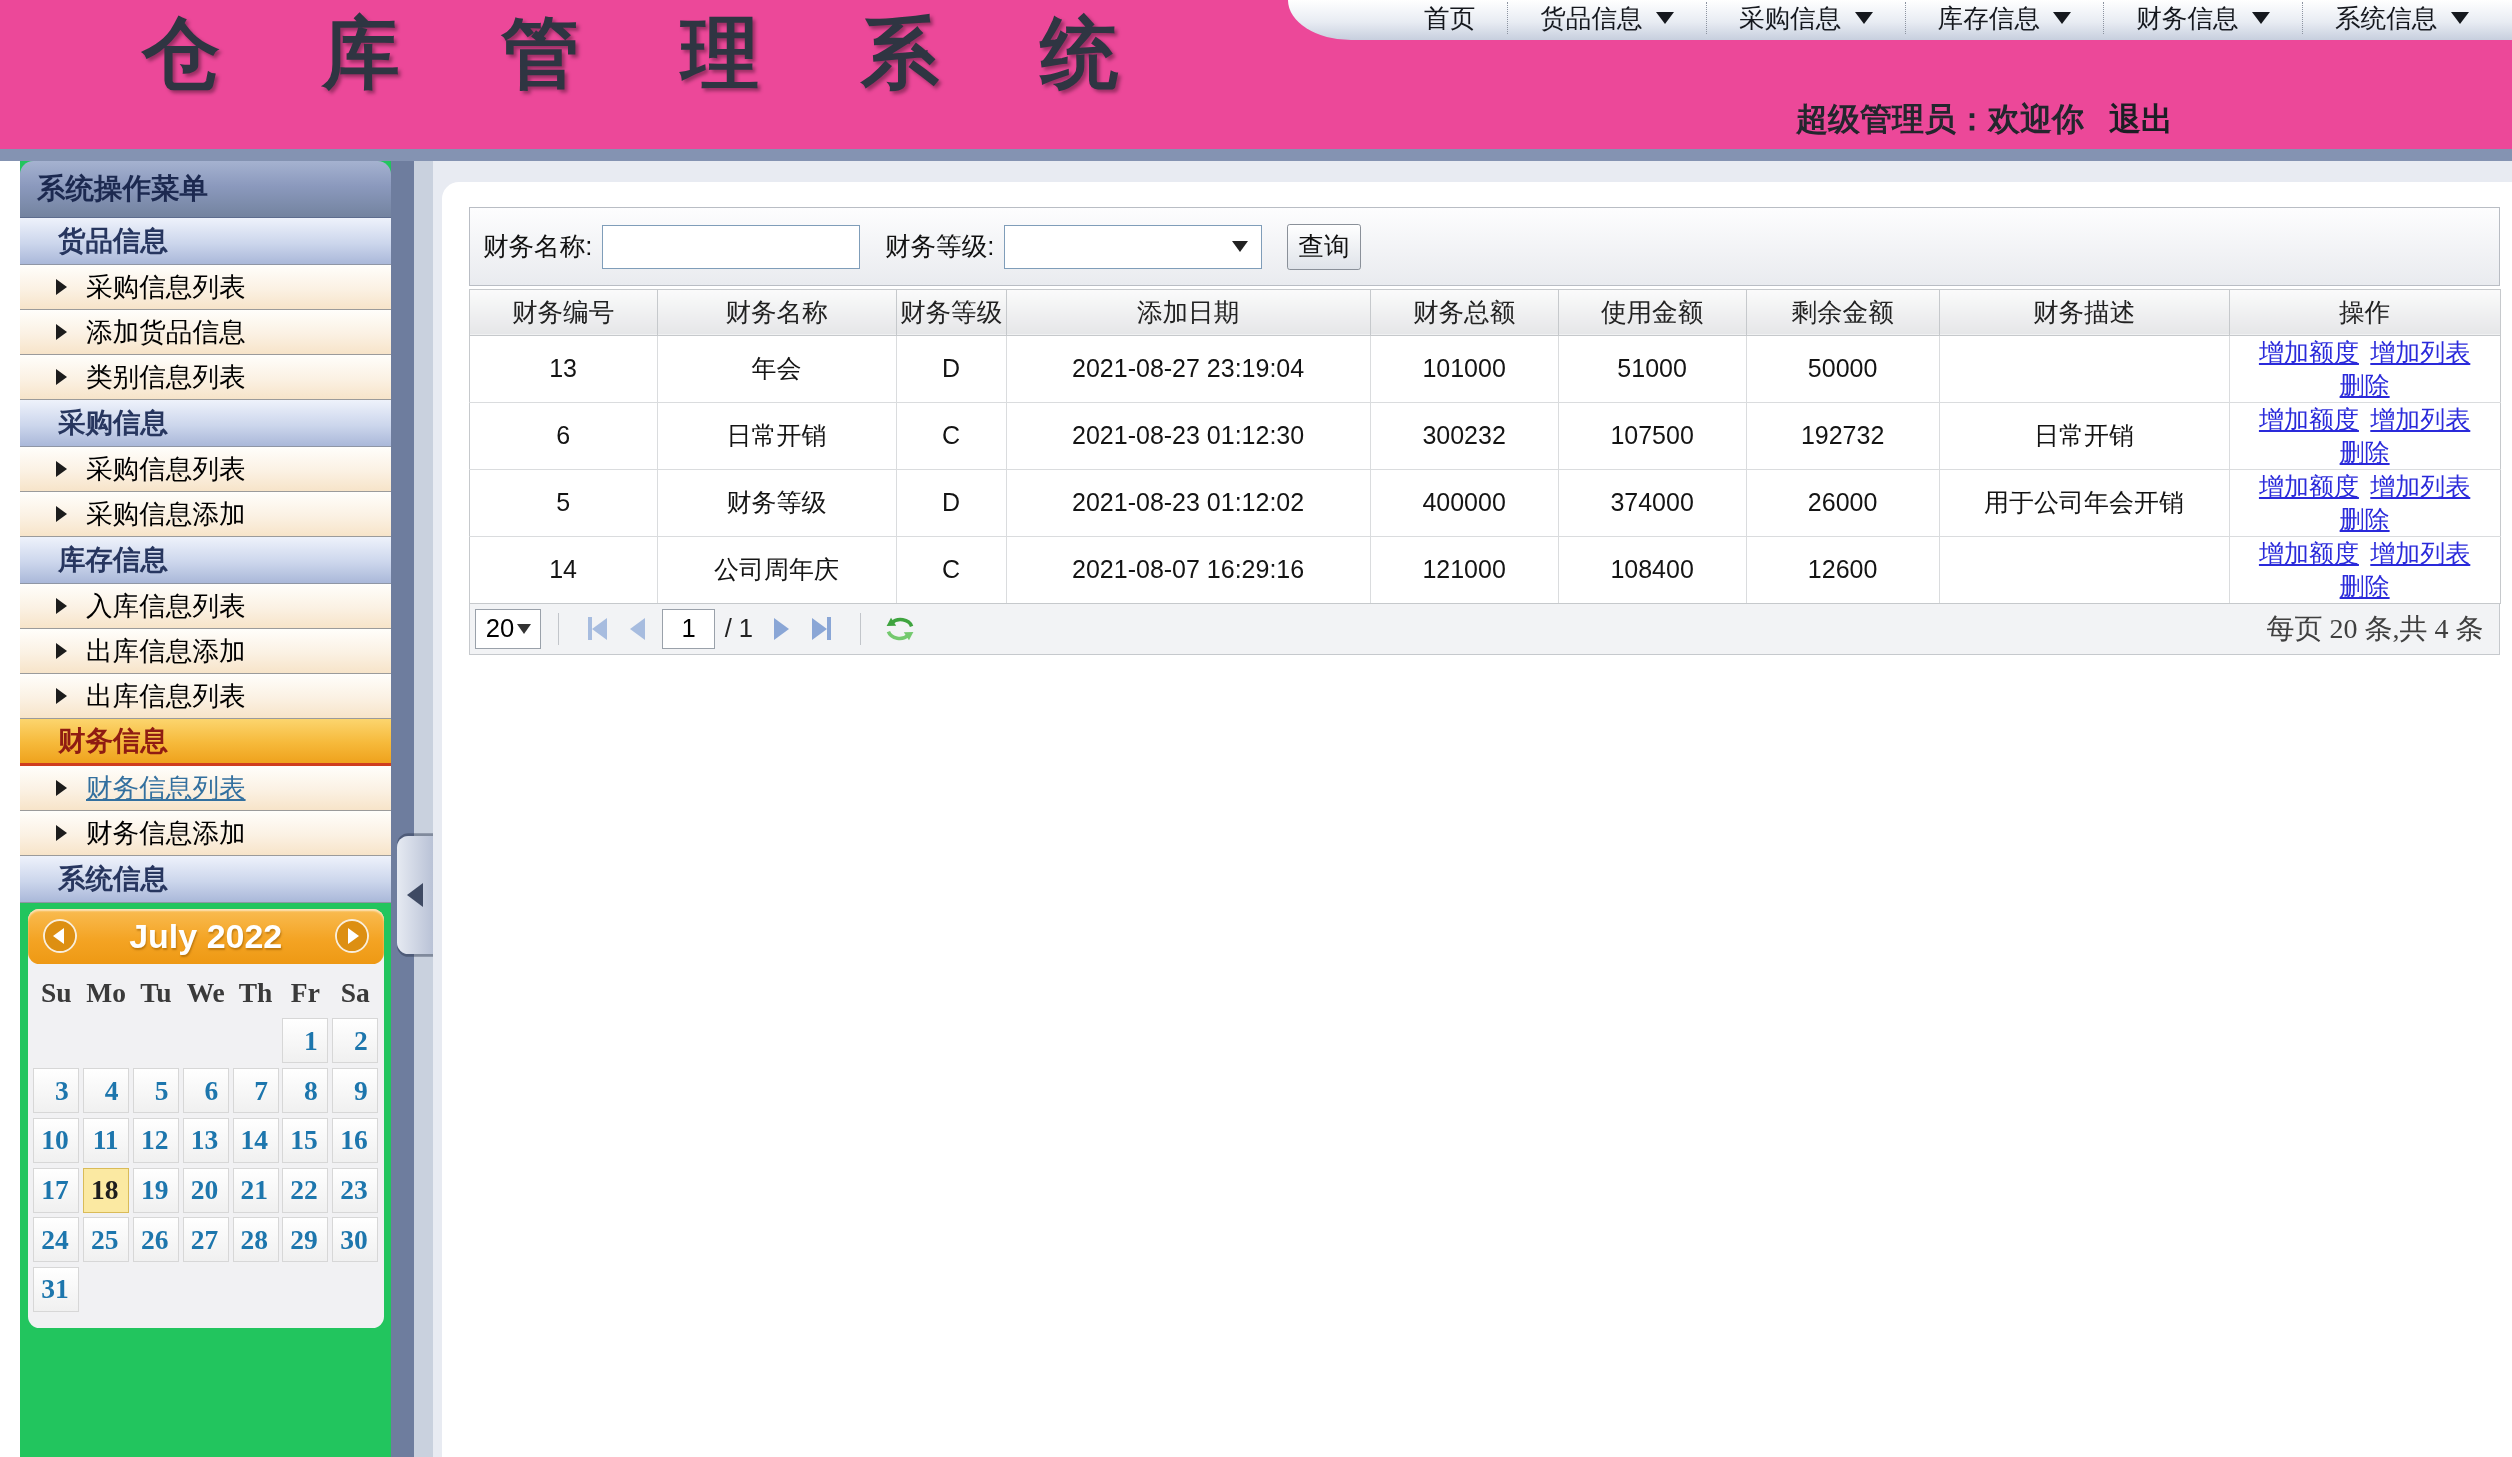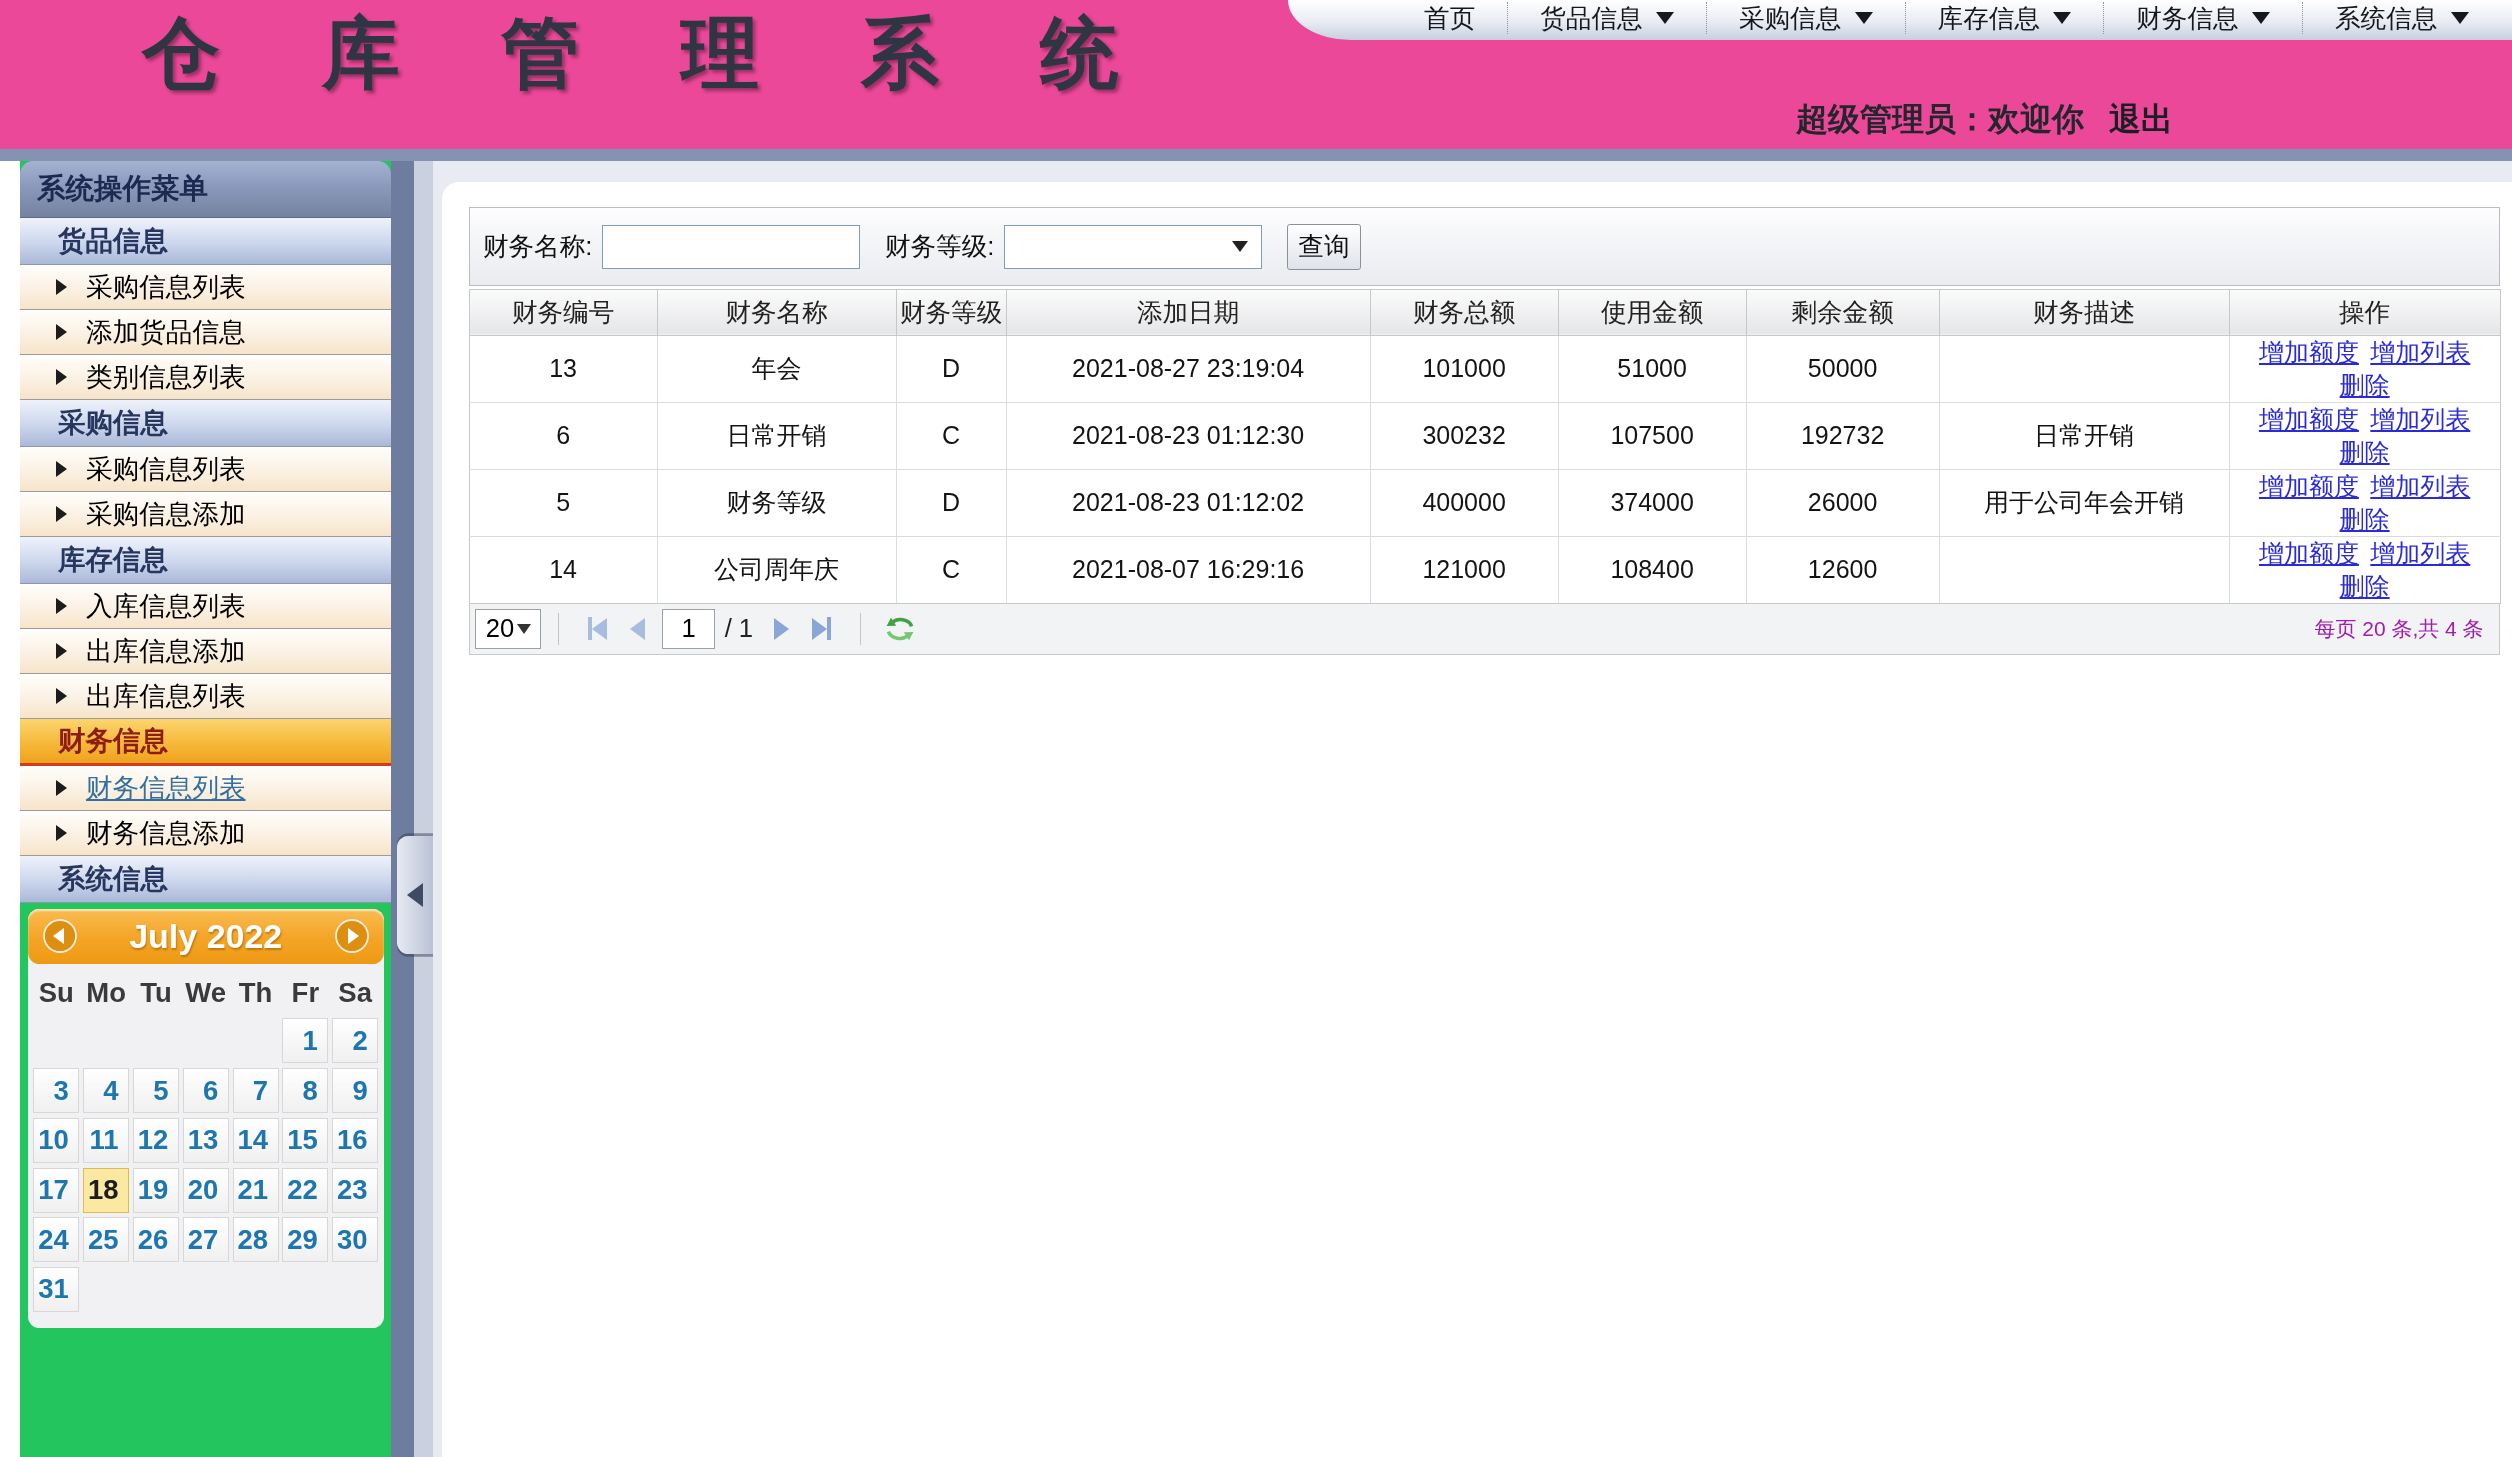--- a/index.html
+++ b/index.html
@@ -63,21 +63,21 @@
     background:linear-gradient(#f9bc52,#f4a424 55%,#ee9914); box-shadow:inset 0 1.9px 1.9px rgba(255,255,255,.6); }
   .cal-title { color:#fff; font-size:34px; font-weight:bold; text-shadow:0.9px 1.9px 1.9px rgba(150,90,0,.55); }
   .cal-arrow { width:34px; height:34px; border-radius:50%; background:#dd8f12;
     display:flex; align-items:center; justify-content:center; cursor:pointer;
     box-shadow:inset 0 0 0 1.9px rgba(255,255,255,.85); }
   .cal-arrow .tri-l { width:0;height:0;border-top:8.5px solid transparent;border-bottom:8.5px solid transparent;
     border-right:11.4px solid #fff; margin-right:2.8px; }
   .cal-arrow .tri-r { width:0;height:0;border-top:8.5px solid transparent;border-bottom:8.5px solid transparent;
     border-left:11.4px solid #fff; margin-left:2.8px; }
   .cal-daynames, .cal-grid { display:grid; grid-template-columns:repeat(7,1fr);
-    gap:3.8px; padding:0 5.7px; }
+    gap:3.8px; padding:0 5.7px;font-family:Liberation Serif, serif; }
   .cal-daynames { margin:13.3px 0 9.5px 0; }
   .cal-dayname { text-align:center; font-size:27.5px; font-weight:bold; color:#3a3a3a; }
   .cal-cell { height:45px; font-size:27.5px; font-weight:bold; color:#1d76ad;
     display:flex; align-items:center; justify-content:flex-end; padding-right:9.5px; margin-bottom:0.9px; }
   .cal-cell.day { background:linear-gradient(#ffffff,#f0f0f0); border:0.9px solid #d7d7d7; cursor:pointer; }
   .cal-cell.selected { background:#fbe9a2; border:0.9px solid #d9bb58; color:#1d1d1d; }
 
   
   .form-bar { width:2031px; height:79px; background:linear-gradient(#fdfdfe,#e9ebef);
     border:0.9px solid #b9bdc4; display:flex; align-items:center; padding-left:13.3px; margin-bottom:2.8px; }
@@ -113,21 +113,21 @@
   .pg-ico { display:inline-flex; align-items:center; margin:0 11.4px; cursor:pointer; }
   .tri-left { width:0; height:0; border-top:11.4px solid transparent; border-bottom:11.4px solid transparent; border-right:15px solid #8aa6d6; }
   .tri-right { width:0; height:0; border-top:11.4px solid transparent; border-bottom:11.4px solid transparent; border-left:15px solid #8aa6d6; }
   .pg-bar { width:4.7px; height:23px; background:#8aa6d6; }
   .pg-ico.dim .tri-left, .pg-ico.dim .tri-right { border-right-color:#a7bcdf; border-left-color:#a7bcdf; }
   .pg-ico.dim .pg-bar { background:#a7bcdf; }
   .page-input { width:53px; height:40px; border:0.9px solid #9aa1aa; background:#fff;
     font-size:25.6px; text-align:center; margin:0 9.5px 0 5.7px; }
   .page-total { font-size:25.6px; color:#222; margin-right:9.5px; }
   .refresh { margin-left:5.7px; cursor:pointer; display:inline-flex; }
-  .pager-summary { margin-left:auto; font-size:21px; color:#a21caf; white-space:nowrap; }
+  .pager-summary { margin-left:auto; font-size:28px; color:#404040; white-space:nowrap;font-family:Liberation Serif, serif; }
 </style>
 </head>
 <body>
 
 <div class="header">
   <div class="app-title">仓 库 管 理 系 统</div>
 
   <div class="top-nav">
     <div class="nav-item">
       <span>首页</span>

